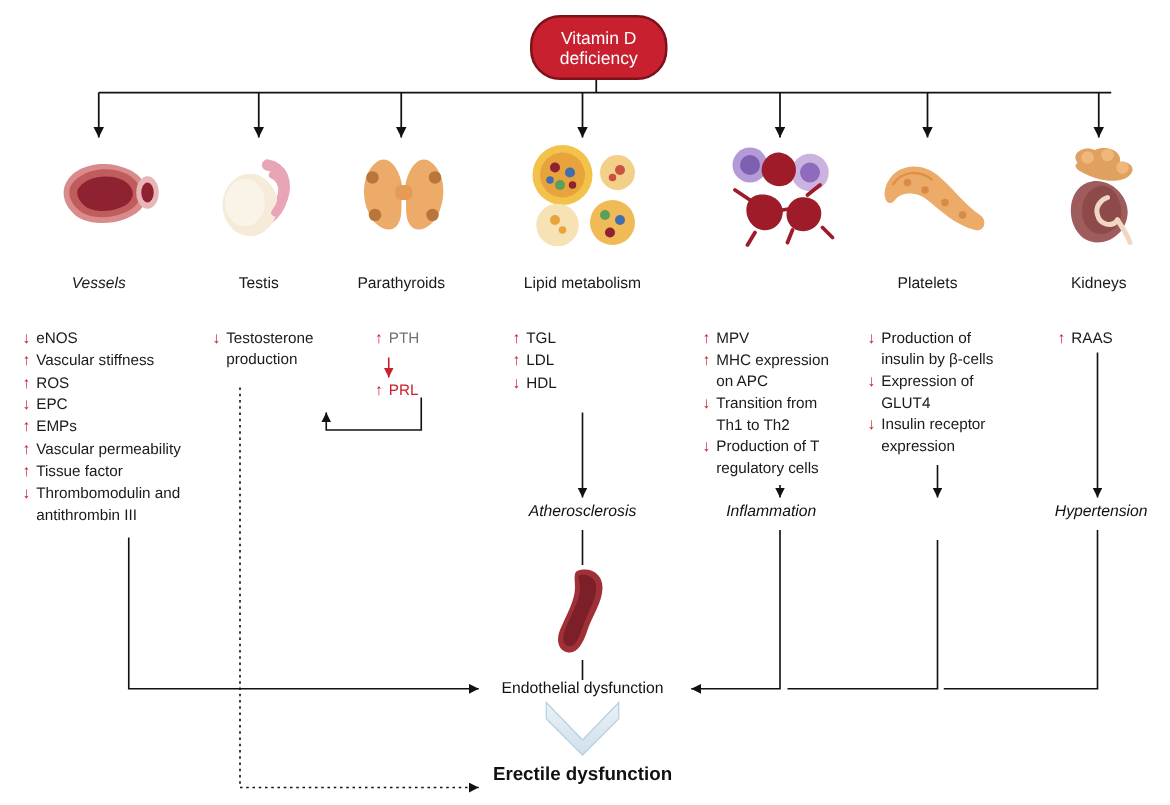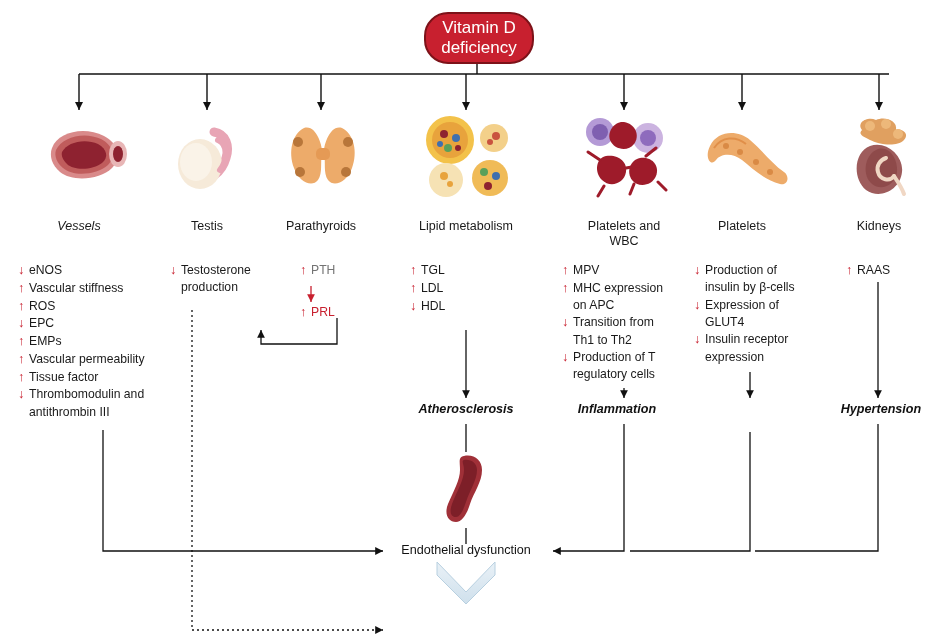--- a/index.html
+++ b/index.html
@@ -34,21 +34,21 @@
     width: 106px;
     height: 48px;
     background: #c8202f;
     border: 2px solid #7d1219;
     border-radius: 24px;
     color: #ffffff;
     display: flex;
     align-items: center;
     justify-content: center;
     text-align: center;
-    font-size: 17px;
+    font-size: 14px;
     line-height: 1.15;
     font-family: "Liberation Sans", sans-serif;
   }
 
   
   .organ-label {
     position: absolute;
     text-align: center;
     font-size: 12.5px;
     color: #1a1a1a;
@@ -75,21 +75,21 @@
     line-height: 1.42;
   }
   .item-text {
     flex: 1;
   }
 
   
   .outcome {
     position: absolute;
     font-style: italic;
-    font-weight: bold;
+    font-weight: normal;
     font-size: 12.6px;
     color: #111111;
     text-align: center;
     line-height: 1.25;
   }
 
   .endo-label {
     position: absolute;
     font-size: 12.6px;
     color: #111111;
@@ -249,22 +249,20 @@
 
   <svg class="organ-art" style="left:440px; top:452px;" width="56" height="76" viewBox="0 0 56 76">
     <path d="M24,4 C34,2 42,8 42,18 C42,30 34,40 30,52 C27,62 22,70 16,70 C8,70 4,62 8,52 C14,38 20,28 20,18 C20,10 18,5 24,4 Z" fill="#a03038"></path>
     <path d="M24,8 C31,7 37,11 37,18 C37,28 30,38 26,50 C23,59 20,65 16,65 C11,65 9,60 12,52 C17,39 24,28 24,18 C24,12 21,9 24,8 Z" fill="#7d1f28"></path>
   </svg>
 
   <div class="organ-label" style="left:39px;  top:219px; width:80px;font-style:italic;">Vessels</div>
   <div class="organ-label" style="left:167px; top:219px; width:80px;">Testis</div>
   <div class="organ-label" style="left:271px; top:219px; width:100px;">Parathyroids</div>
   <div class="organ-label" style="left:404px; top:219px; width:124px;">Lipid metabolism</div>
-  <div class="organ-label" style="left:574px; top:219px; width:100px; white-space:pre-line;">Platelets and
-WBC</div>
   <div class="organ-label" style="left:700px; top:219px; width:84px;">Platelets</div>
   <div class="organ-label" style="left:839px; top:219px; width:80px;">Kidneys</div>
 
   <div class="col-block" style="left:18px; top:262px; width:166px;">
     <div class="row">
       <span class="arrow-sym">↓</span>
       <span class="item-text">eNOS</span>
     </div>
     <div class="row">
       <span class="arrow-sym">↑</span>
@@ -379,14 +377,15 @@
       <span class="arrow-sym">↑</span>
       <span class="item-text">RAAS</span>
     </div>
   </div>
 
   <div class="outcome" style="left:396px; top:402px; width:140px;">Atherosclerosis</div>
   <div class="outcome" style="left:558px; top:402px; width:118px;">Inflammation</div>
   <div class="outcome" style="left:828px; top:402px; width:106px;">Hypertension</div>
 
   <div class="endo-label" style="left:386px; top:543px; width:160px;">Endothelial dysfunction</div>
+  <div class="erectile-label" style="left:386px; top:611px; width:160px;">Erectile dysfunction</div>
 
 </div>
 
 </body></html>

